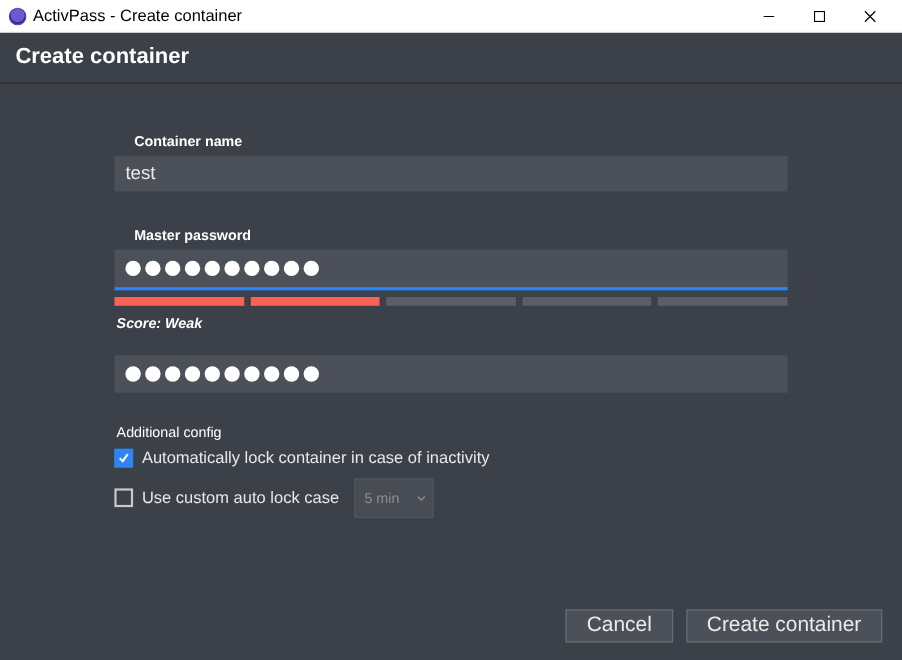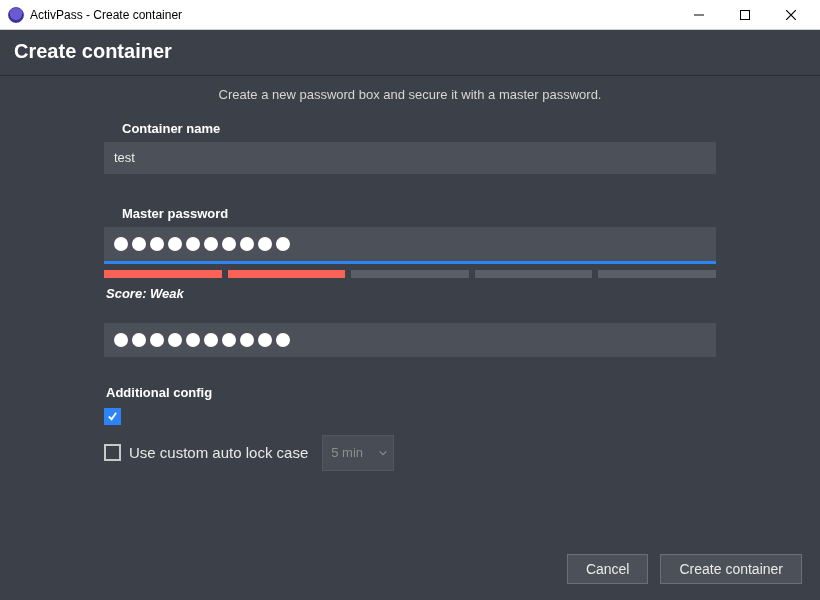--- a/index.html
+++ b/index.html
@@ -11,21 +11,21 @@
     color: #e8e8e8;
     overflow: hidden;
   }
 
   
   .titlebar {
     display: flex; align-items: center; height: 30px;
     background: #ffffff;
     color: #000;
     padding: 0 6px 0 8px;
-    font-size: 12px;
+    font-size: 15px;
     border-bottom: 1px solid #d0d0d0;
   }
   .titlebar .app-icon {
     width: 16px; height: 16px; border-radius: 50%;
     background: radial-gradient(circle at 50% 40%, #6a5acd 55%, #3a2d9c 60%);
     margin-right: 6px;
     display: inline-block;
     border: 1px solid #4b3db3;
   }
   .titlebar .title { flex: 0 0 auto; }
@@ -70,21 +70,21 @@
     color: #fff;
     margin: 6px 0 6px 18px;
   }
   .text-input {
     width: 100%;
     height: 32px;
     background: #4c5058;
     border: none;
     outline: none;
     color: #eaeaea;
-    font-size: 13px;
+    font-size: 17px;
     padding: 16px 10px;
   }
   .text-input::placeholder { color: #bdbdbd; }
 
   
   .pwd-field {
     width: 100%;
     height: 34px;
     background: #4c5058;
     display: flex; align-items: center;
@@ -115,21 +115,21 @@
   .score {
     font-size: 13px;
     font-weight: 700;
     color: #fff;
     margin: 8px 0 4px 2px;
     font-style: italic;
   }
 
   .section-label {
     font-size: 13px;
-    font-weight: 700;
+    font-weight: 400;
     color: #fff;
     margin: 28px 0 8px 2px;
   }
 
   .check-row {
     display: flex; align-items: center; gap: 8px;
     margin: 4px 0 10px 0;
     font-size: 15px;
     color: #e8e8e8;
   }
@@ -166,21 +166,21 @@
     position: absolute;
     bottom: 16px; right: 18px;
     display: flex; gap: 12px;
   }
   .btn {
     height: 30px;
     padding: 0 18px;
     background: #4c5058;
     border: 1px solid #6b6f77;
     color: #eaeaea;
-    font-size: 14px;
+    font-size: 19px;
     display: inline-flex; align-items: center; justify-content: center;
   }
 
   .gap-sm { height: 18px; }
   .gap-md { height: 26px; }
 </style>
 </head>
 <body>
 
 <div class="titlebar">
@@ -202,21 +202,21 @@
         <path d="M0 0 L10 10 M10 0 L0 10" stroke="#000" stroke-width="1.2"></path>
       </svg>
   </span>
 </div>
 
 <div class="header">Create container</div>
 
 <div class="content">
 
   <div class="intro">
-    <span>Create a new password box and secure it with a master password.</span><br>
+    <br>
   </div>
 
   <div class="form">
 
     
     <div class="field-label">Container name</div>
     <input class="text-input" value="test" style="">
 
     <div class="gap-md"></div>
 
@@ -264,20 +264,21 @@
 
     
     <div class="section-label">Additional config</div>
 
     <div class="check-row">
       <span id="cb-autolock" class="checkbox checked">
         <svg width="11" height="11" viewBox="0 0 12 12">
             <path d="M2 6 L5 9 L10 2" stroke="#fff" stroke-width="2" fill="none"></path>
           </svg>
       </span>
+      <span>Automatically lock container in case of inactivity</span>
     </div>
 
     <div class="check-row">
       <span id="cb-custom" class="checkbox">
         
       </span>
       <span>Use custom auto lock case</span>
       <span id="select-time" class="select disabled">
         <span>5 min</span>
         <span class="chev">

